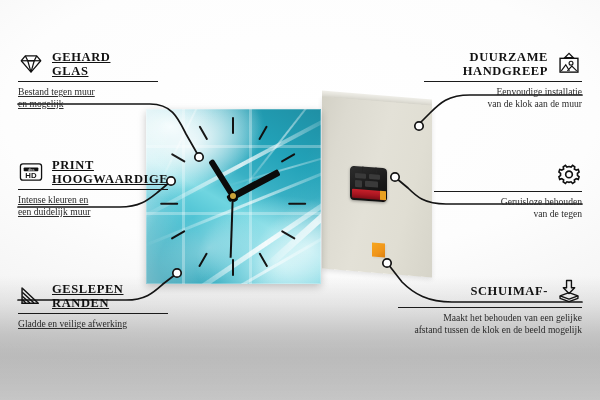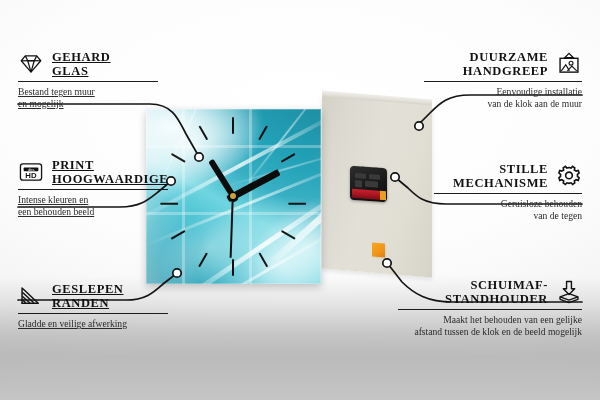--- a/index.html
+++ b/index.html
@@ -399,21 +399,21 @@
         <text x="16" y="14.3" font-family="Liberation Sans, sans-serif" font-size="4.2" fill="#fff" text-anchor="middle">ultra</text>
         <text x="16" y="23.6" font-family="Liberation Sans, sans-serif" font-size="9.6" font-weight="bold" fill="#111" text-anchor="middle">HD</text>
       </svg>
       <div>
         <div class="c-title">PRINT</div>
         <div class="c-title">HOOGWAARDIGE</div>
       </div>
     </div>
     <div class="c-rule"></div>
     <div class="c-desc">Intense kleuren en</div>
-    <div class="c-desc">een behouden beeld</div>
+    <div class="c-desc">een duidelijk muur</div>
   </div>
 
   <div class="callout right" style="left:424px; top:50px; width:158px;">
     <div class="c-head">
       <div>
         <div class="c-title">DUURZAME</div>
         <div class="c-title">HANDGREEP</div>
       </div>
       <svg class="ico" viewBox="0 0 32 32">
         <path d="M16 3 L11 8 H21 Z" fill="none" stroke="#111" stroke-width="1.5"></path>
@@ -444,45 +444,40 @@
         <div class="c-title">GESLEPEN</div>
         <div class="c-title">RANDEN</div>
       </div>
     </div>
     <div class="c-rule"></div>
     <div class="c-desc">Gladde en veilige afwerking</div>
   </div>
 
   <div class="callout right" style="left:434px; top:162px; width:148px;">
     <div class="c-head">
-      <div>
-        <div class="c-title">STILLE</div>
-        <div class="c-title">MECHANISME</div>
-      </div>
       <svg class="ico" viewBox="0 0 32 32">
         <g fill="none" stroke="#111" stroke-width="2">
           <path d="M16 5.5 L18.6 6.2 L20.4 4.2 L23.1 6 L22.6 8.6 L24.9 10 L27.4 9.2 L28.4 12.3
                    L26.4 14 L26.4 16.6 L28.4 18.3 L27.4 21.4 L24.9 20.6 L22.6 22 L23.1 24.6
                    L20.4 26.4 L18.6 24.4 L16 25.1 L13.4 24.4 L11.6 26.4 L8.9 24.6 L9.4 22
                    L7.1 20.6 L4.6 21.4 L3.6 18.3 L5.6 16.6 L5.6 14 L3.6 12.3 L4.6 9.2
                    L7.1 10 L9.4 8.6 L8.9 6 L11.6 4.2 L13.4 6.2 Z"></path>
           <circle cx="16" cy="15.3" r="4.1"></circle>
         </g>
       </svg>
     </div>
     <div class="c-rule"></div>
     <div class="c-desc">Geruisloze behouden</div>
     <div class="c-desc">van de tegen</div>
   </div>
 
   <div class="callout right" style="left:398px; top:278px; width:184px;">
     <div class="c-head">
       <div>
         <div class="c-title">SCHUIMAF-</div>
-        <div class="c-title">STANDHOUDER</div>
       </div>
       <svg class="ico" viewBox="0 0 32 32">
         <g fill="none" stroke="#111" stroke-width="1.7" stroke-linejoin="round">
           <path d="M13 3 H19 V12 H23 L16 19 L9 12 H13 Z"></path>
           <path d="M16 18 L27 22 L16 26 L5 22 Z"></path>
           <path d="M5 22 V25 L16 29 L27 25 V22"></path>
         </g>
       </svg>
     </div>
     <div class="c-rule"></div>

